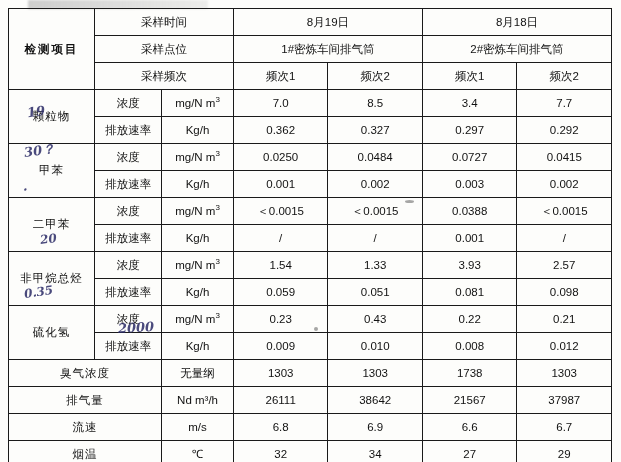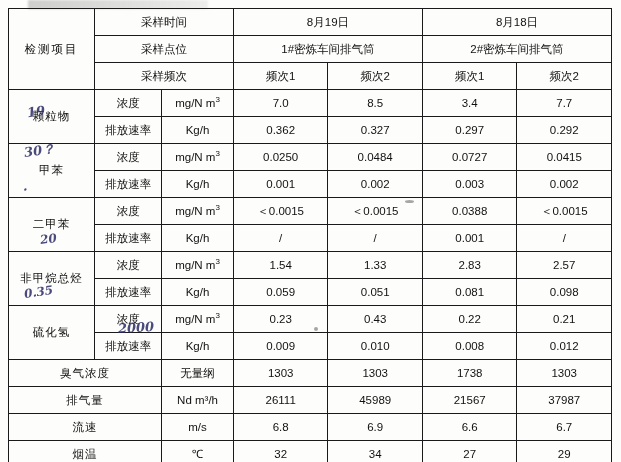--- a/index.html
+++ b/index.html
@@ -59,20 +59,21 @@
     font-size: 12px;
   }
   .item-label {
     font-size: 13px;
     letter-spacing: 1px;
     margin-left: 36px;
   }
   .big-label {
     font-size: 13.5px;
     letter-spacing: 2px;
+    font-weight: bold;
   }
   .unit sup {
     font-size: 8px;
     vertical-align: super;
   }
 
   
   .hand {
     position: absolute;
     font-family: "DejaVu Serif", serif;
@@ -188,21 +189,21 @@
         <td>0.001</td>
         <td>/</td>
       </tr>
 
       <tr>
         <td rowspan="2" class="item-label">非甲烷总烃</td>
         <td>浓度</td>
         <td class="unit"><span>mg/N m</span><sup>3</sup></td>
         <td>1.54</td>
         <td>1.33</td>
-        <td>2.83</td>
+        <td>3.93</td>
         <td>2.57</td>
       </tr>
       <tr>
         <td>排放速率</td>
         <td class="unit">Kg/h</td>
         <td>0.059</td>
         <td>0.051</td>
         <td>0.081</td>
         <td>0.098</td>
       </tr>
@@ -231,21 +232,21 @@
         <td>1303</td>
         <td>1303</td>
         <td>1738</td>
         <td>1303</td>
       </tr>
 
       <tr>
         <td colspan="2" class="item-label">排气量</td>
         <td class="unit">Nd m³/h</td>
         <td>26111</td>
-        <td>45989</td>
+        <td>38642</td>
         <td>21567</td>
         <td>37987</td>
       </tr>
 
       <tr>
         <td colspan="2" class="item-label">流速</td>
         <td class="unit">m/s</td>
         <td>6.8</td>
         <td>6.9</td>
         <td>6.6</td>

